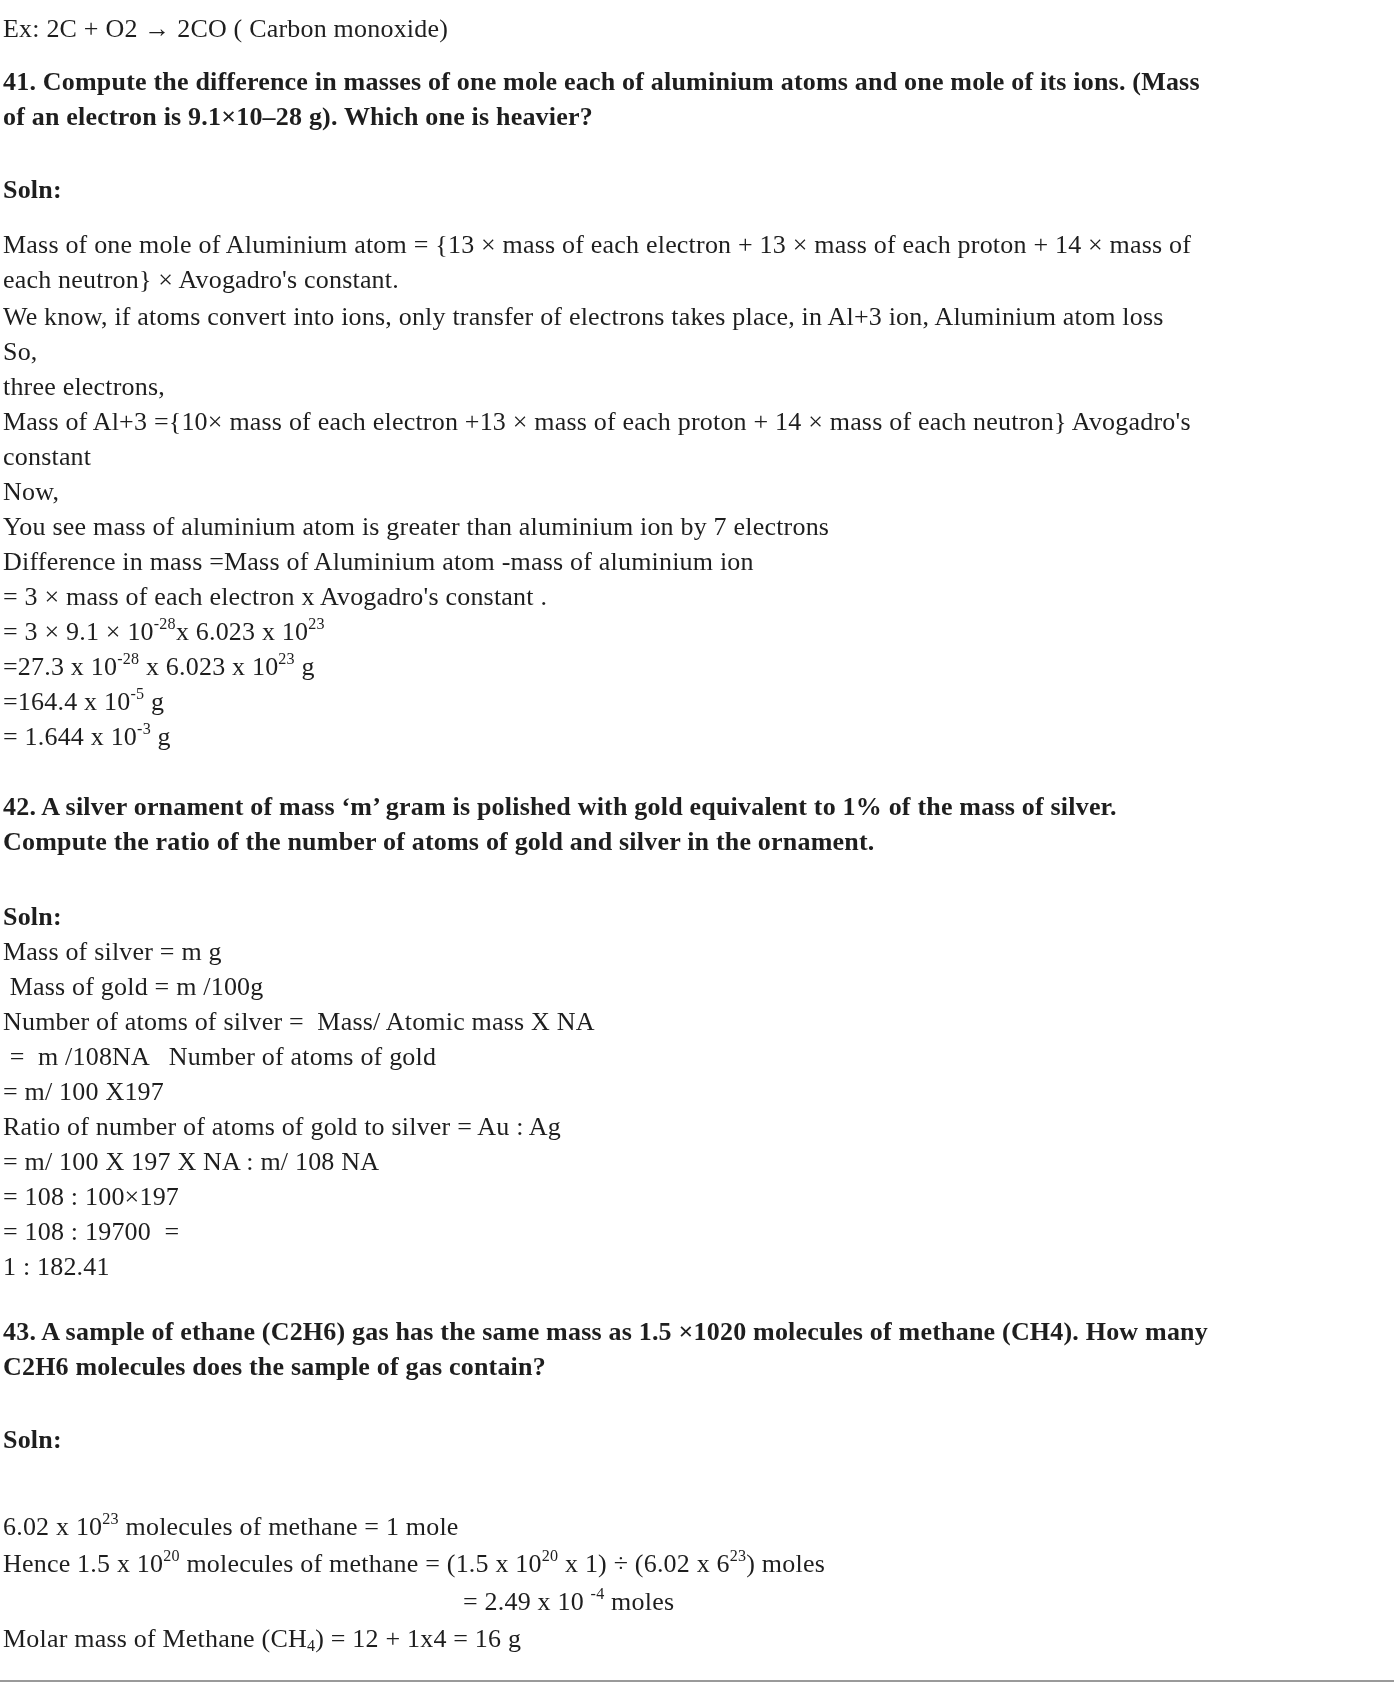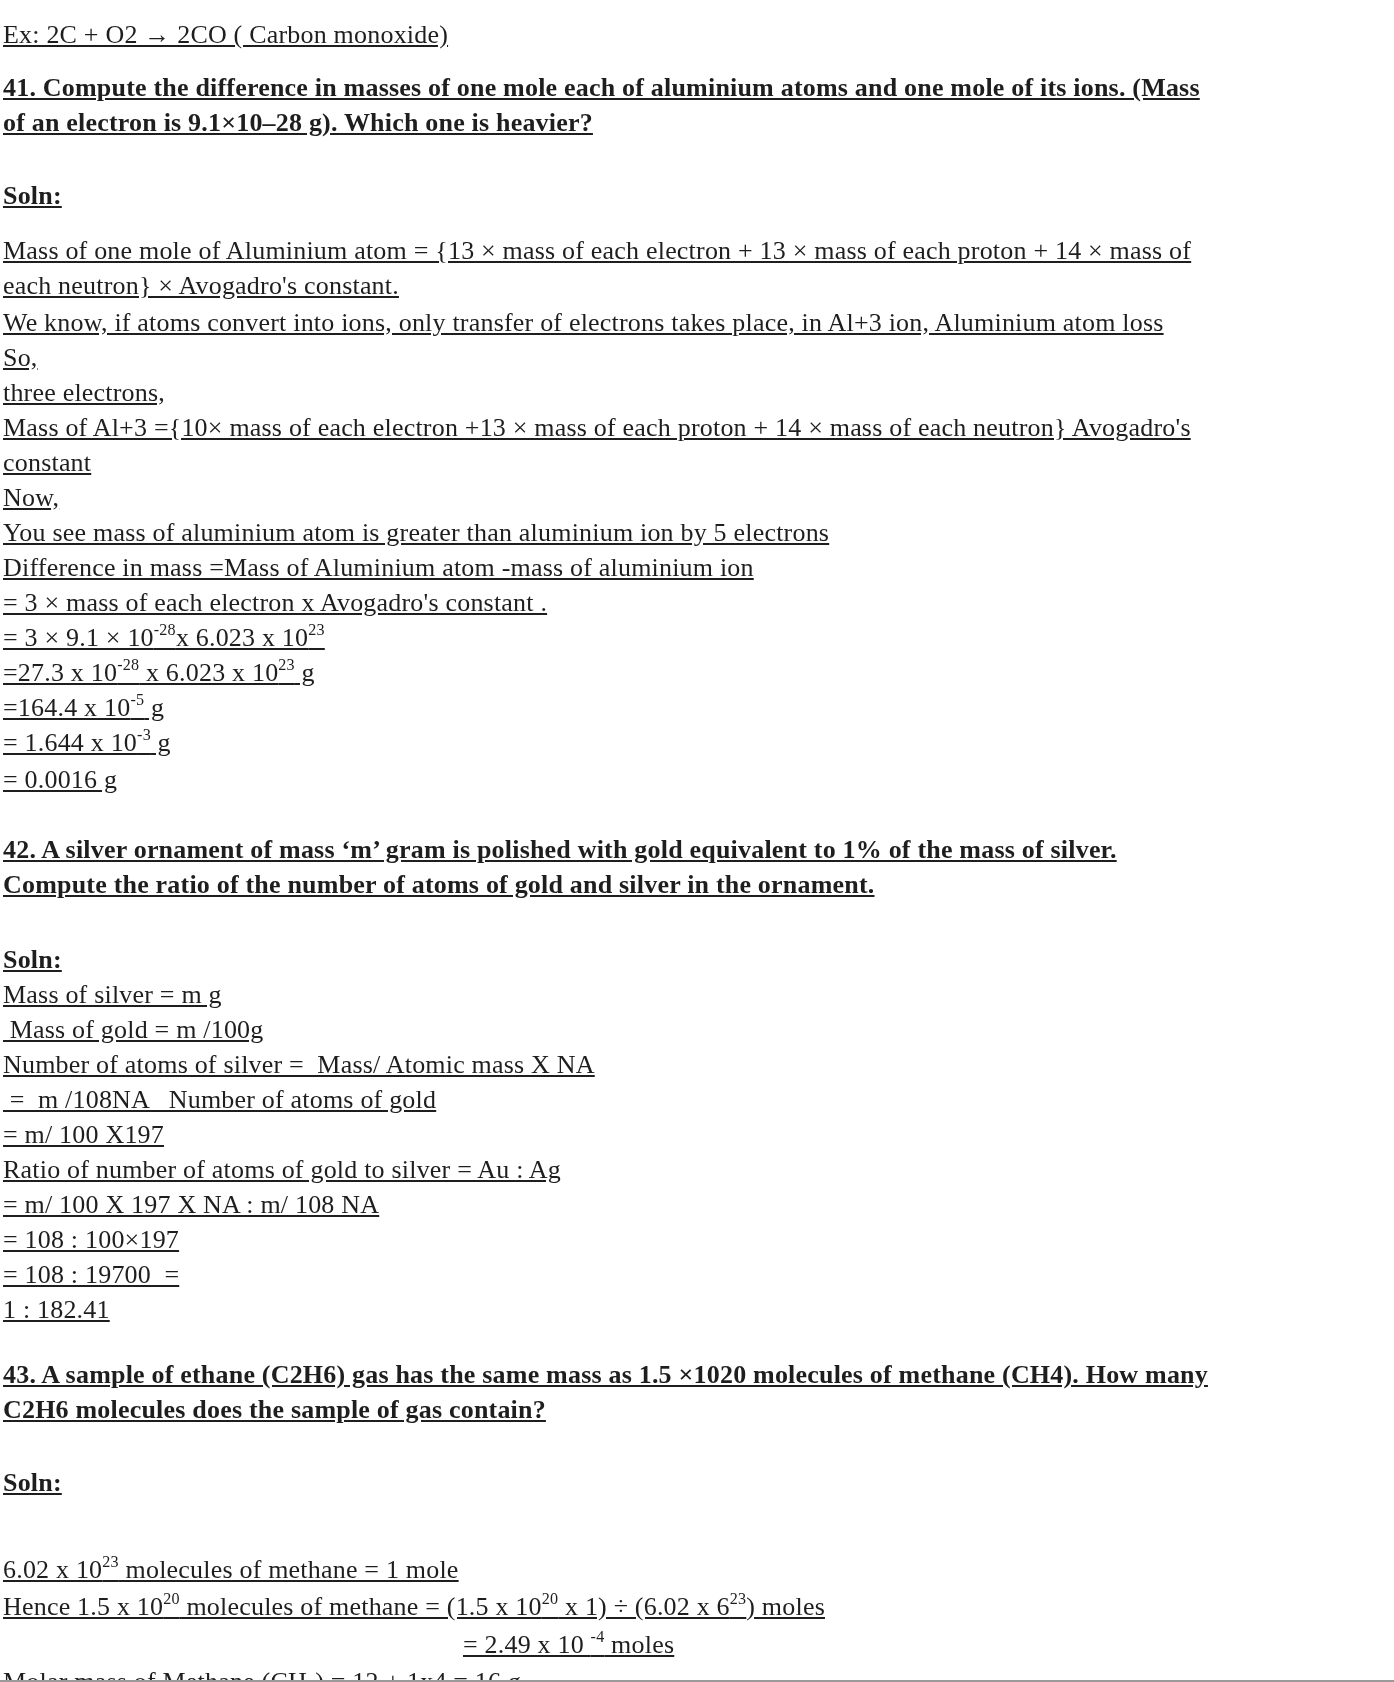--- a/index.html
+++ b/index.html
@@ -8,23 +8,22 @@
     height: 1682px;
     background: #ffffff;
     overflow: hidden;
     position: relative;
     font-family: "Liberation Serif", "DejaVu Serif", serif;
   }
   .page {
     box-sizing: border-box;
     width: 100%;
     height: 100%;
-    padding: 17px 6px 0 3px;
+    padding: 11px 6px 0 3px;
     color: #1e1e1e;
-    text-decoration: underline;
   }
   .line {
     font-size: 26px;
     line-height: 35px;
     height: 35px;
     white-space: pre;
     letter-spacing: 0.2px;
   }
   .line.bold { font-weight: bold; }
   .line sup {
@@ -60,28 +59,27 @@
     <div class="line bold"><span>of an electron is 9.1×10–28 g). Which one is heavier?</span></div>
     <div class="line bold" style="margin-top: 38px;"><span>Soln:</span></div>
     <div class="line" style="margin-top: 20px;"><span>Mass of one mole of Aluminium atom = {13 × mass of each electron + 13 × mass of each proton + 14 × mass of</span></div>
     <div class="line"><span>each neutron} × Avogadro's constant.</span></div>
     <div class="line" style="margin-top: 2px;"><span>We know, if atoms convert into ions, only transfer of electrons takes place, in Al+3 ion, Aluminium atom loss</span></div>
     <div class="line"><span>So,</span></div>
     <div class="line"><span>three electrons,</span></div>
     <div class="line"><span>Mass of Al+3 ={10× mass of each electron +13 × mass of each proton + 14 × mass of each neutron} Avogadro's</span></div>
     <div class="line"><span>constant</span></div>
     <div class="line"><span>Now,</span></div>
-    <div class="line"><span>You see mass of aluminium atom is greater than aluminium ion by 5 electrons</span></div>
+    <div class="line"><span>You see mass of aluminium atom is greater than aluminium ion by 7 electrons</span></div>
     <div class="line"><span>Difference in mass =Mass of Aluminium atom -mass of aluminium ion</span></div>
     <div class="line"><span>= 3 × mass of each electron x Avogadro's constant .</span></div>
     <div class="line"><span>= 3 × 9.1 × 10</span><sup>-28</sup><span>x 6.023 x 10</span><sup>23</sup></div>
     <div class="line"><span>=27.3 x 10</span><sup>-28</sup><span> x 6.023 x 10</span><sup>23</sup><span> g</span></div>
     <div class="line"><span>=164.4 x 10</span><sup>-5</sup><span> g</span></div>
     <div class="line"><span>= 1.644 x 10</span><sup>-3</sup><span> g</span></div>
-    <div class="line" style="margin-top: 2px;"><span>= 0.0016 g</span></div>
     <div class="line bold" style="margin-top: 35px;"><span>42. A silver ornament of mass ‘m’ gram is polished with gold equivalent to 1% of the mass of silver.</span></div>
     <div class="line bold"><span>Compute the ratio of the number of atoms of gold and silver in the ornament.</span></div>
     <div class="line bold" style="margin-top: 40px;"><span>Soln:</span></div>
     <div class="line"><span>Mass of silver = m g</span></div>
     <div class="line"><span> Mass of gold = m /100g</span></div>
     <div class="line"><span>Number of atoms of silver =  Mass/ Atomic mass X NA</span></div>
     <div class="line"><span> =  m /108NA   Number of atoms of gold</span></div>
     <div class="line"><span>= m/ 100 X197</span></div>
     <div class="line"><span>Ratio of number of atoms of gold to silver = Au : Ag</span></div>
     <div class="line"><span>= m/ 100 X 197 X NA : m/ 108 NA</span></div>

